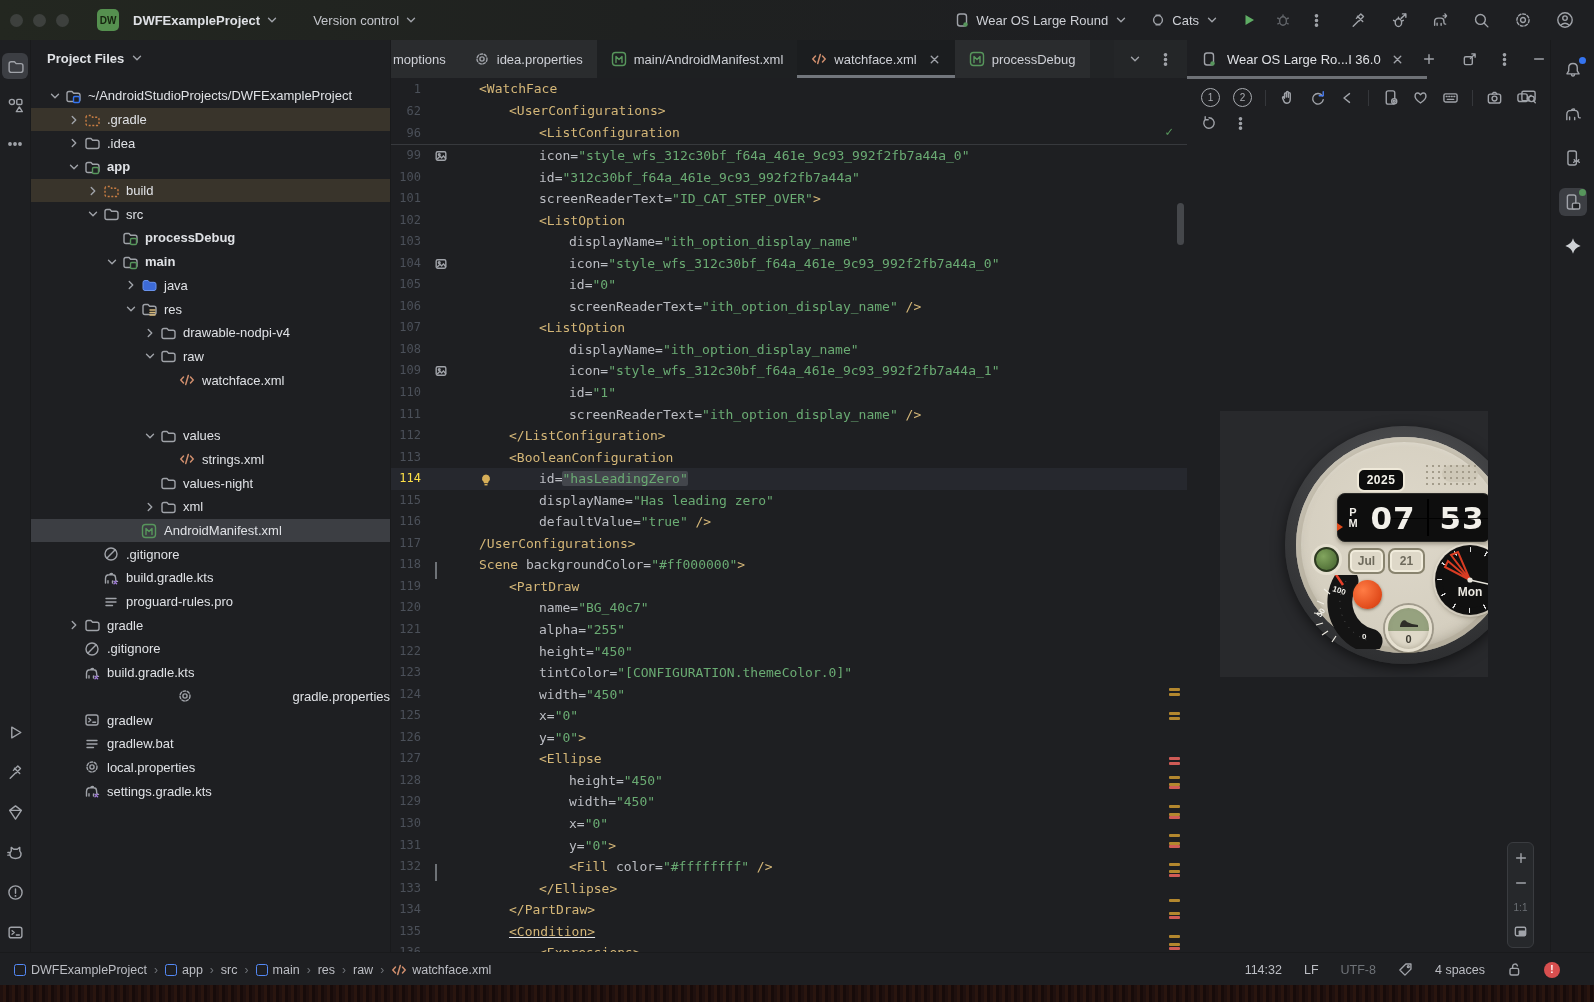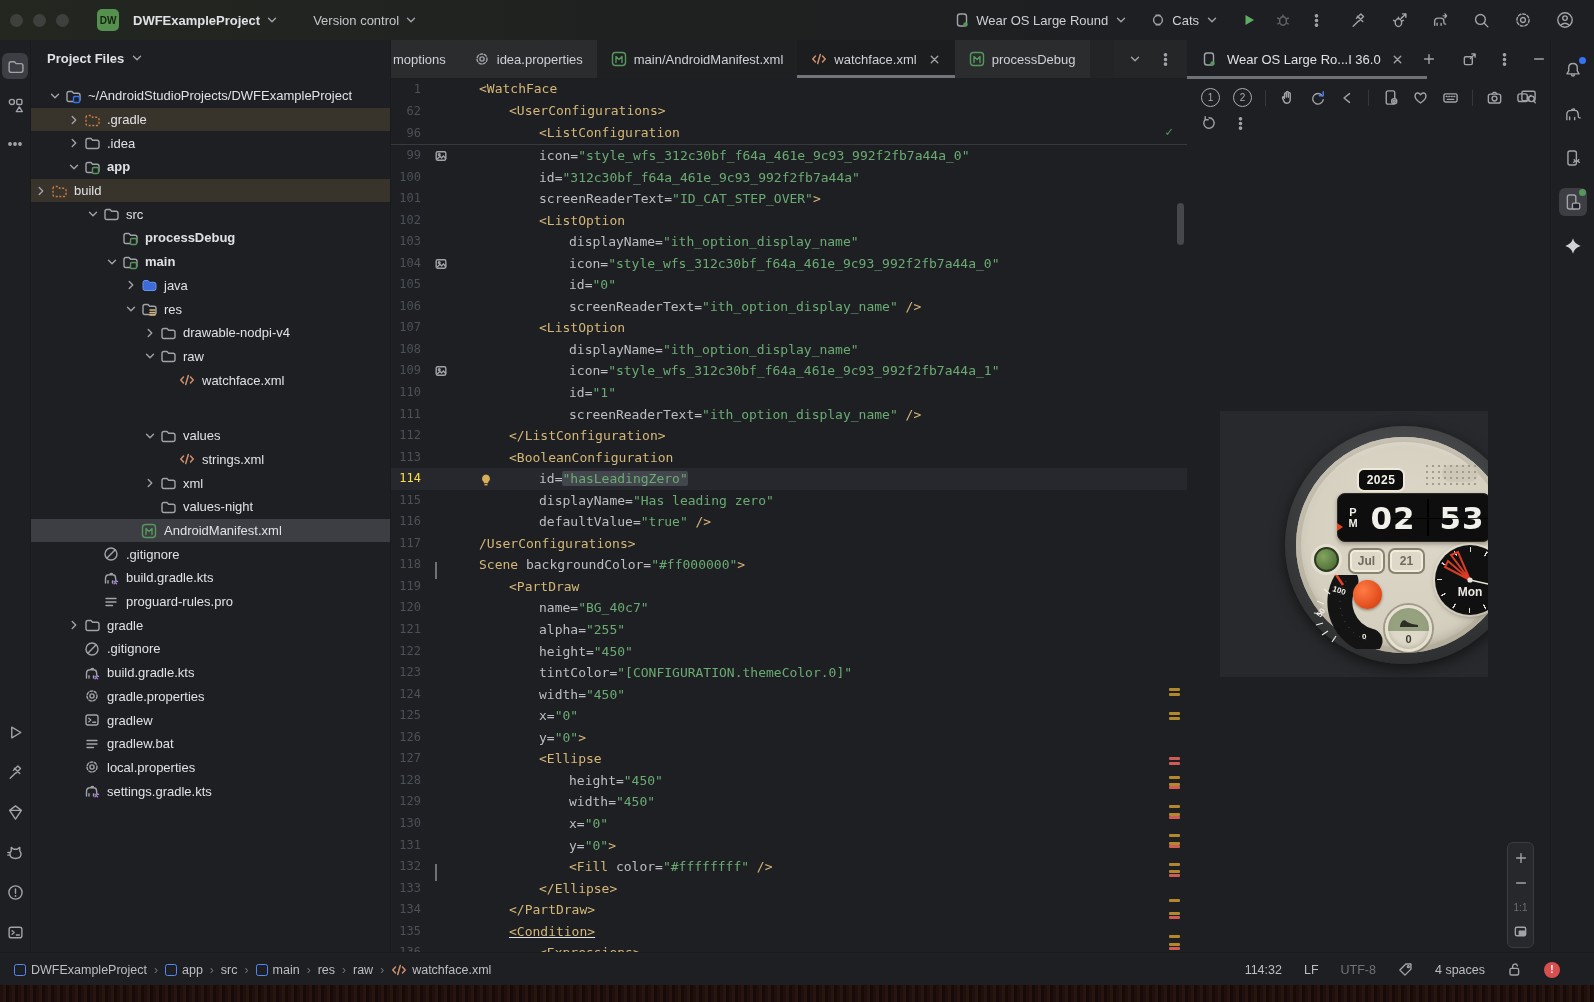--- a/index.html
+++ b/index.html
@@ -433,21 +433,21 @@
           <span class="ticon">
             <span class="icon">
               <svg width="16" height="16" viewBox="0 0 16 16" fill="none" stroke="#a0a3a9" stroke-width="1.4" stroke-linecap="round" stroke-linejoin="round">
                 <path d="M2,5.5 q0,-2 2,-2 h3 l1.6,1.8 h4.4 q2,0 2,2 v4.2 q0,2 -2,2 h-9 q-2,0 -2,-2 Z"></path>
                 <rect x="8.5" y="8.5" width="6" height="6" rx="1.2" fill="#1e1f22" stroke="#57965c"></rect>
               </svg>
             </span>
           </span>
           <span>app</span>
         </div>
-        <div class="trow hl" style="">
+        <div class="trow hl" style="padding-left: 52px;">
           <span class="chevslot">
             <span class="icon">
               <svg width="14" height="14" viewBox="0 0 16 16" fill="none" stroke="#a0a3a9" stroke-width="1.4" stroke-linecap="round" stroke-linejoin="round">
                 <polyline points="6,4 10,8 6,12"></polyline>
               </svg>
             </span>
           </span>
           <span class="ticon">
             <span class="icon">
               <svg width="16" height="16" viewBox="0 0 16 16" fill="none" stroke="#c77d43" stroke-width="1.4" stroke-dasharray="2 1.6">
@@ -608,46 +608,46 @@
           <span class="ticon">
             <span class="icon">
               <svg width="16" height="16" viewBox="0 0 16 16" fill="none" stroke="#cf8e6d" stroke-width="1.5" stroke-linecap="round">
                 <path d="M4.5,5 L1.8,8 L4.5,11 M11.5,5 L14.2,8 L11.5,11 M9.3,3.5 L6.7,12.5"></path>
               </svg>
             </span>
           </span>
           <span>strings.xml</span>
         </div>
         <div class="trow" style="padding-left: 109px;">
+          <span class="chevslot"></span>
+          <span class="ticon">
+            <span class="icon">
+              <svg width="16" height="16" viewBox="0 0 16 16" fill="none" stroke="#a0a3a9" stroke-width="1.4" stroke-linecap="round" stroke-linejoin="round">
+                <path d="M2,5.5 q0,-2 2,-2 h3 l1.6,1.8 h4.4 q2,0 2,2 v4.2 q0,2 -2,2 h-9 q-2,0 -2,-2 Z"></path>
+              </svg>
+            </span>
+          </span>
+          <span>values-night</span>
+        </div>
+        <div class="trow" style="padding-left: 109px;">
           <span class="chevslot">
             <span class="icon">
               <svg width="14" height="14" viewBox="0 0 16 16" fill="none" stroke="#a0a3a9" stroke-width="1.4" stroke-linecap="round" stroke-linejoin="round">
                 <polyline points="6,4 10,8 6,12"></polyline>
               </svg>
             </span>
           </span>
           <span class="ticon">
             <span class="icon">
               <svg width="16" height="16" viewBox="0 0 16 16" fill="none" stroke="#a0a3a9" stroke-width="1.4" stroke-linecap="round" stroke-linejoin="round">
                 <path d="M2,5.5 q0,-2 2,-2 h3 l1.6,1.8 h4.4 q2,0 2,2 v4.2 q0,2 -2,2 h-9 q-2,0 -2,-2 Z"></path>
               </svg>
             </span>
           </span>
           <span>xml</span>
-        </div>
-        <div class="trow" style="padding-left: 109px;">
-          <span class="chevslot"></span>
-          <span class="ticon">
-            <span class="icon">
-              <svg width="16" height="16" viewBox="0 0 16 16" fill="none" stroke="#a0a3a9" stroke-width="1.4" stroke-linecap="round" stroke-linejoin="round">
-                <path d="M2,5.5 q0,-2 2,-2 h3 l1.6,1.8 h4.4 q2,0 2,2 v4.2 q0,2 -2,2 h-9 q-2,0 -2,-2 Z"></path>
-              </svg>
-            </span>
-          </span>
-          <span>values-night</span>
         </div>
         <div class="trow sel" style="padding-left: 90px;">
           <span class="chevslot"></span>
           <span class="ticon">
             <span class="icon">
               <svg width="16" height="16" viewBox="0 0 16 16" fill="none" stroke="#57965c" stroke-width="1.4">
                 <rect x="1.5" y="1.5" width="13" height="13" rx="3"></rect>
                 <path d="M5,11.5 V5.5 L8,8.5 L11,5.5 V11.5" stroke-linecap="round" stroke-linejoin="round"></path>
               </svg>
             </span>
@@ -723,21 +723,21 @@
           <span class="ticon">
             <span class="icon">
               <svg width="16" height="16" viewBox="0 0 16 16" fill="none" stroke="#a0a3a9" stroke-width="1.4" stroke-linecap="round" stroke-linejoin="round">
                 <path d="M2.5,13 V8.5 Q2.5,4.8 6.3,4.8 h3.2 q2.8,0 3,2.6 l0.3,3 q0.1,1 1,1 h0.7 M5,13 v-2.3 M9.5,13 v-2 M6.5,4.8 Q7.3,3 9.3,3.6"></path>
                 <path d="M11,11.2 l2.6,2.6 M13.6,11.2 l-2.6,2.6" stroke="#9f7cd4"></path>
               </svg>
             </span>
           </span>
           <span>build.gradle.kts</span>
         </div>
-        <div class="trow" style="padding-left: 33px;">
+        <div class="trow" style="padding-left: 33px; justify-content: space-between;">
           <span class="chevslot"></span>
           <span class="ticon">
             <span class="icon">
               <svg width="16" height="16" viewBox="0 0 16 16" fill="none" stroke="#a0a3a9" stroke-width="1.4" stroke-linecap="round" stroke-linejoin="round">
                 <circle cx="8" cy="8" r="2.1"></circle>
                 <circle cx="8" cy="8" r="5" stroke-dasharray="2.5 1.7"></circle>
               </svg>
             </span>
           </span>
           <span>gradle.properties</span>
@@ -1063,21 +1063,21 @@
           <div class="year-pill">2025</div>
           <div class="dots-pill"></div>
           <div class="dots-grid"></div>
           <div class="flip">
             <div class="ampm">
               <span>P</span>
               <span>M</span>
               <i class="tri"></i>
             </div>
             <div class="digits">
-              <span class="digit">02</span>
+              <span class="digit">07</span>
               <span class="hinge"></span>
               <span class="digit">53</span>
               <span class="midline"></span>
             </div>
           </div>
           <div class="green-dot"></div>
           <div class="date-box month">Jul</div>
           <div class="date-box day">21</div>
           <svg class="gauge" width="74" height="74" viewBox="0 0 74 74">
             <path d="M36,6 A40,40 0 0 0 60,66" fill="none" stroke="#141414" stroke-width="25" stroke-linecap="round"></path>

